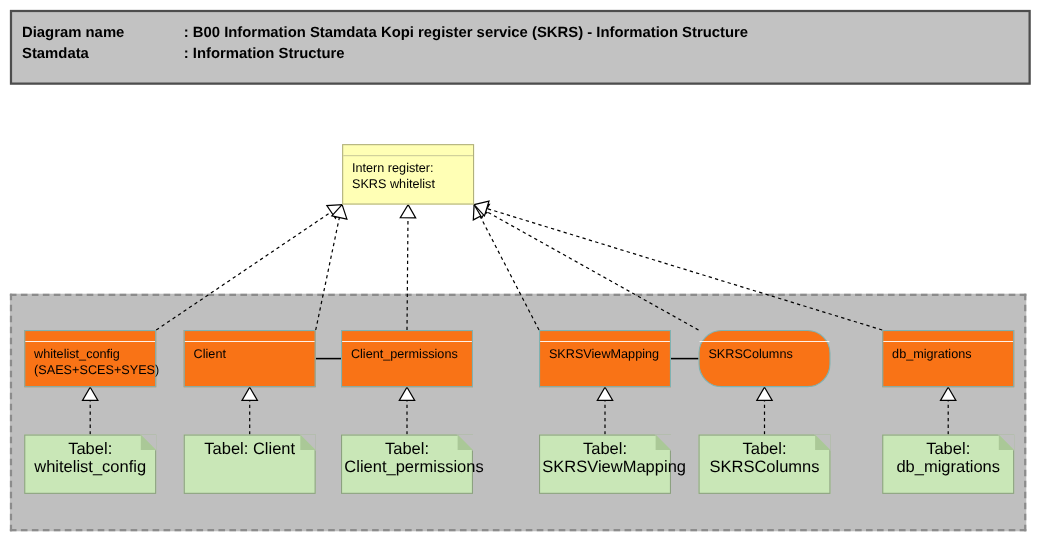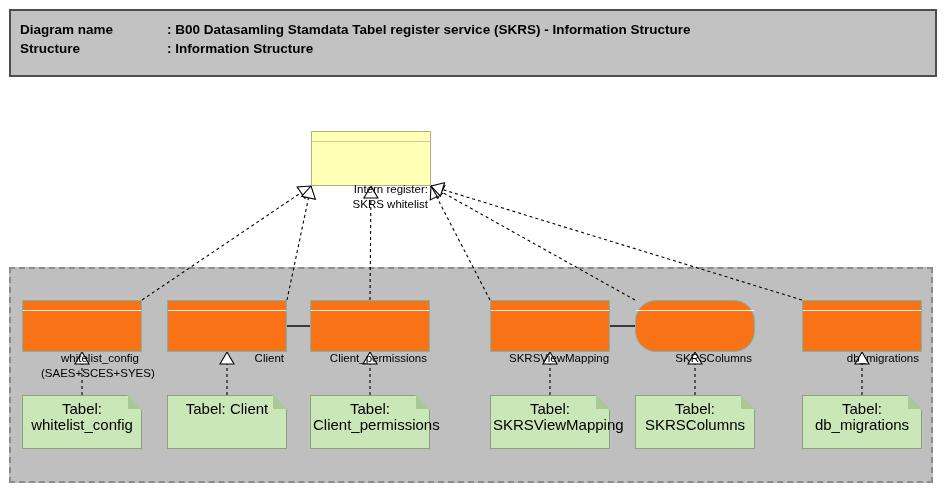--- a/index.html
+++ b/index.html
@@ -13,21 +13,21 @@
   .title-row .lbl{width:102px;flex:0 0 auto;}
   .title-row .val{white-space:nowrap;}
 
   
   .group-tab{position:absolute;left:9px;top:250px;width:663px;height:17px;background:#bfbfbf;border:2px dashed #8c8c8c;border-bottom:none;padding:1px 0 0 6px;font-size:11px;color:#000;}
   .group-body{position:absolute;left:9px;top:267px;width:924px;height:216px;background:#bfbfbf;border:2px dashed #8c8c8c;}
 
   
   .obj{position:absolute;border:1.2px solid;}
   .obj .band{height:10px;border-bottom:1px solid;}
-  .obj .obj-label{padding:4px 2px 0 18px;text-align:right;font-size:11.5px;line-height:15px;color:#000;margin-top:36px;}
+  .obj .obj-label{padding:4px 2px 0 8px;text-align:left;font-size:11.5px;line-height:15px;color:#000;}
   .obj.yellow{background:#ffffb5;border-color:#b1b17e;}
   .obj.yellow .band{border-color:#cccc99;}
   .obj.cyan{background:#f97316;border-color:#7eb2b2;}
   .obj.cyan .band{border-color:rgba(255,255,255,0.9);}
 
   
   .note{position:absolute;background:#c9e7b7;border:1.2px solid #8ca180;}
   .note .cut{position:absolute;top:-1.2px;right:-1.2px;width:0;height:0;border-top:15px solid #bfbfbf;border-left:15px solid transparent;}
   .note .fold{position:absolute;top:-1px;right:-1px;width:0;height:0;border-bottom:14px solid #aac897;border-right:14px solid transparent;}
   .note .note-label{padding:5px 2px 0 2px;text-align:center;font-size:15px;line-height:16px;color:#000;position:relative;}
@@ -35,24 +35,24 @@
   #edge-layer{position:absolute;left:0;top:0;pointer-events:none;}
 </style>
 </head>
 <body>
 
 <div id="canvas">
 
   <div class="title-block">
     <div class="title-row">
       <span class="lbl">Diagram name</span>
-      <span class="val">: B00 Datasamling Stamdata Tabel register service (SKRS) - Information Structure</span>
+      <span class="val">: B00 Information Stamdata Kopi register service (SKRS) - Information Structure</span>
     </div>
     <div class="title-row">
-      <span class="lbl">Structure</span>
+      <span class="lbl">Stamdata</span>
       <span class="val">: Information Structure</span>
     </div>
   </div>
 
   <div class="group-body"></div>
 
   <svg id="edge-layer" width="945" height="495">
       <line x1="142" y1="300" stroke="#000000" stroke-width="1.1" x2="301.05176910560743" y2="192.71064095834765" stroke-dasharray="3,3"></line>
       <polygon points="311,186 304.9663096646436,198.5137756467433 297.1372285465713,186.907506269952" fill="#FFFFFF" stroke="#000000" stroke-width="1.1"></polygon>
       <line x1="287" y1="300" stroke="#000000" stroke-width="1.1" x2="308.5278742274019" y2="197.742597419841" stroke-dasharray="3,3"></line>

